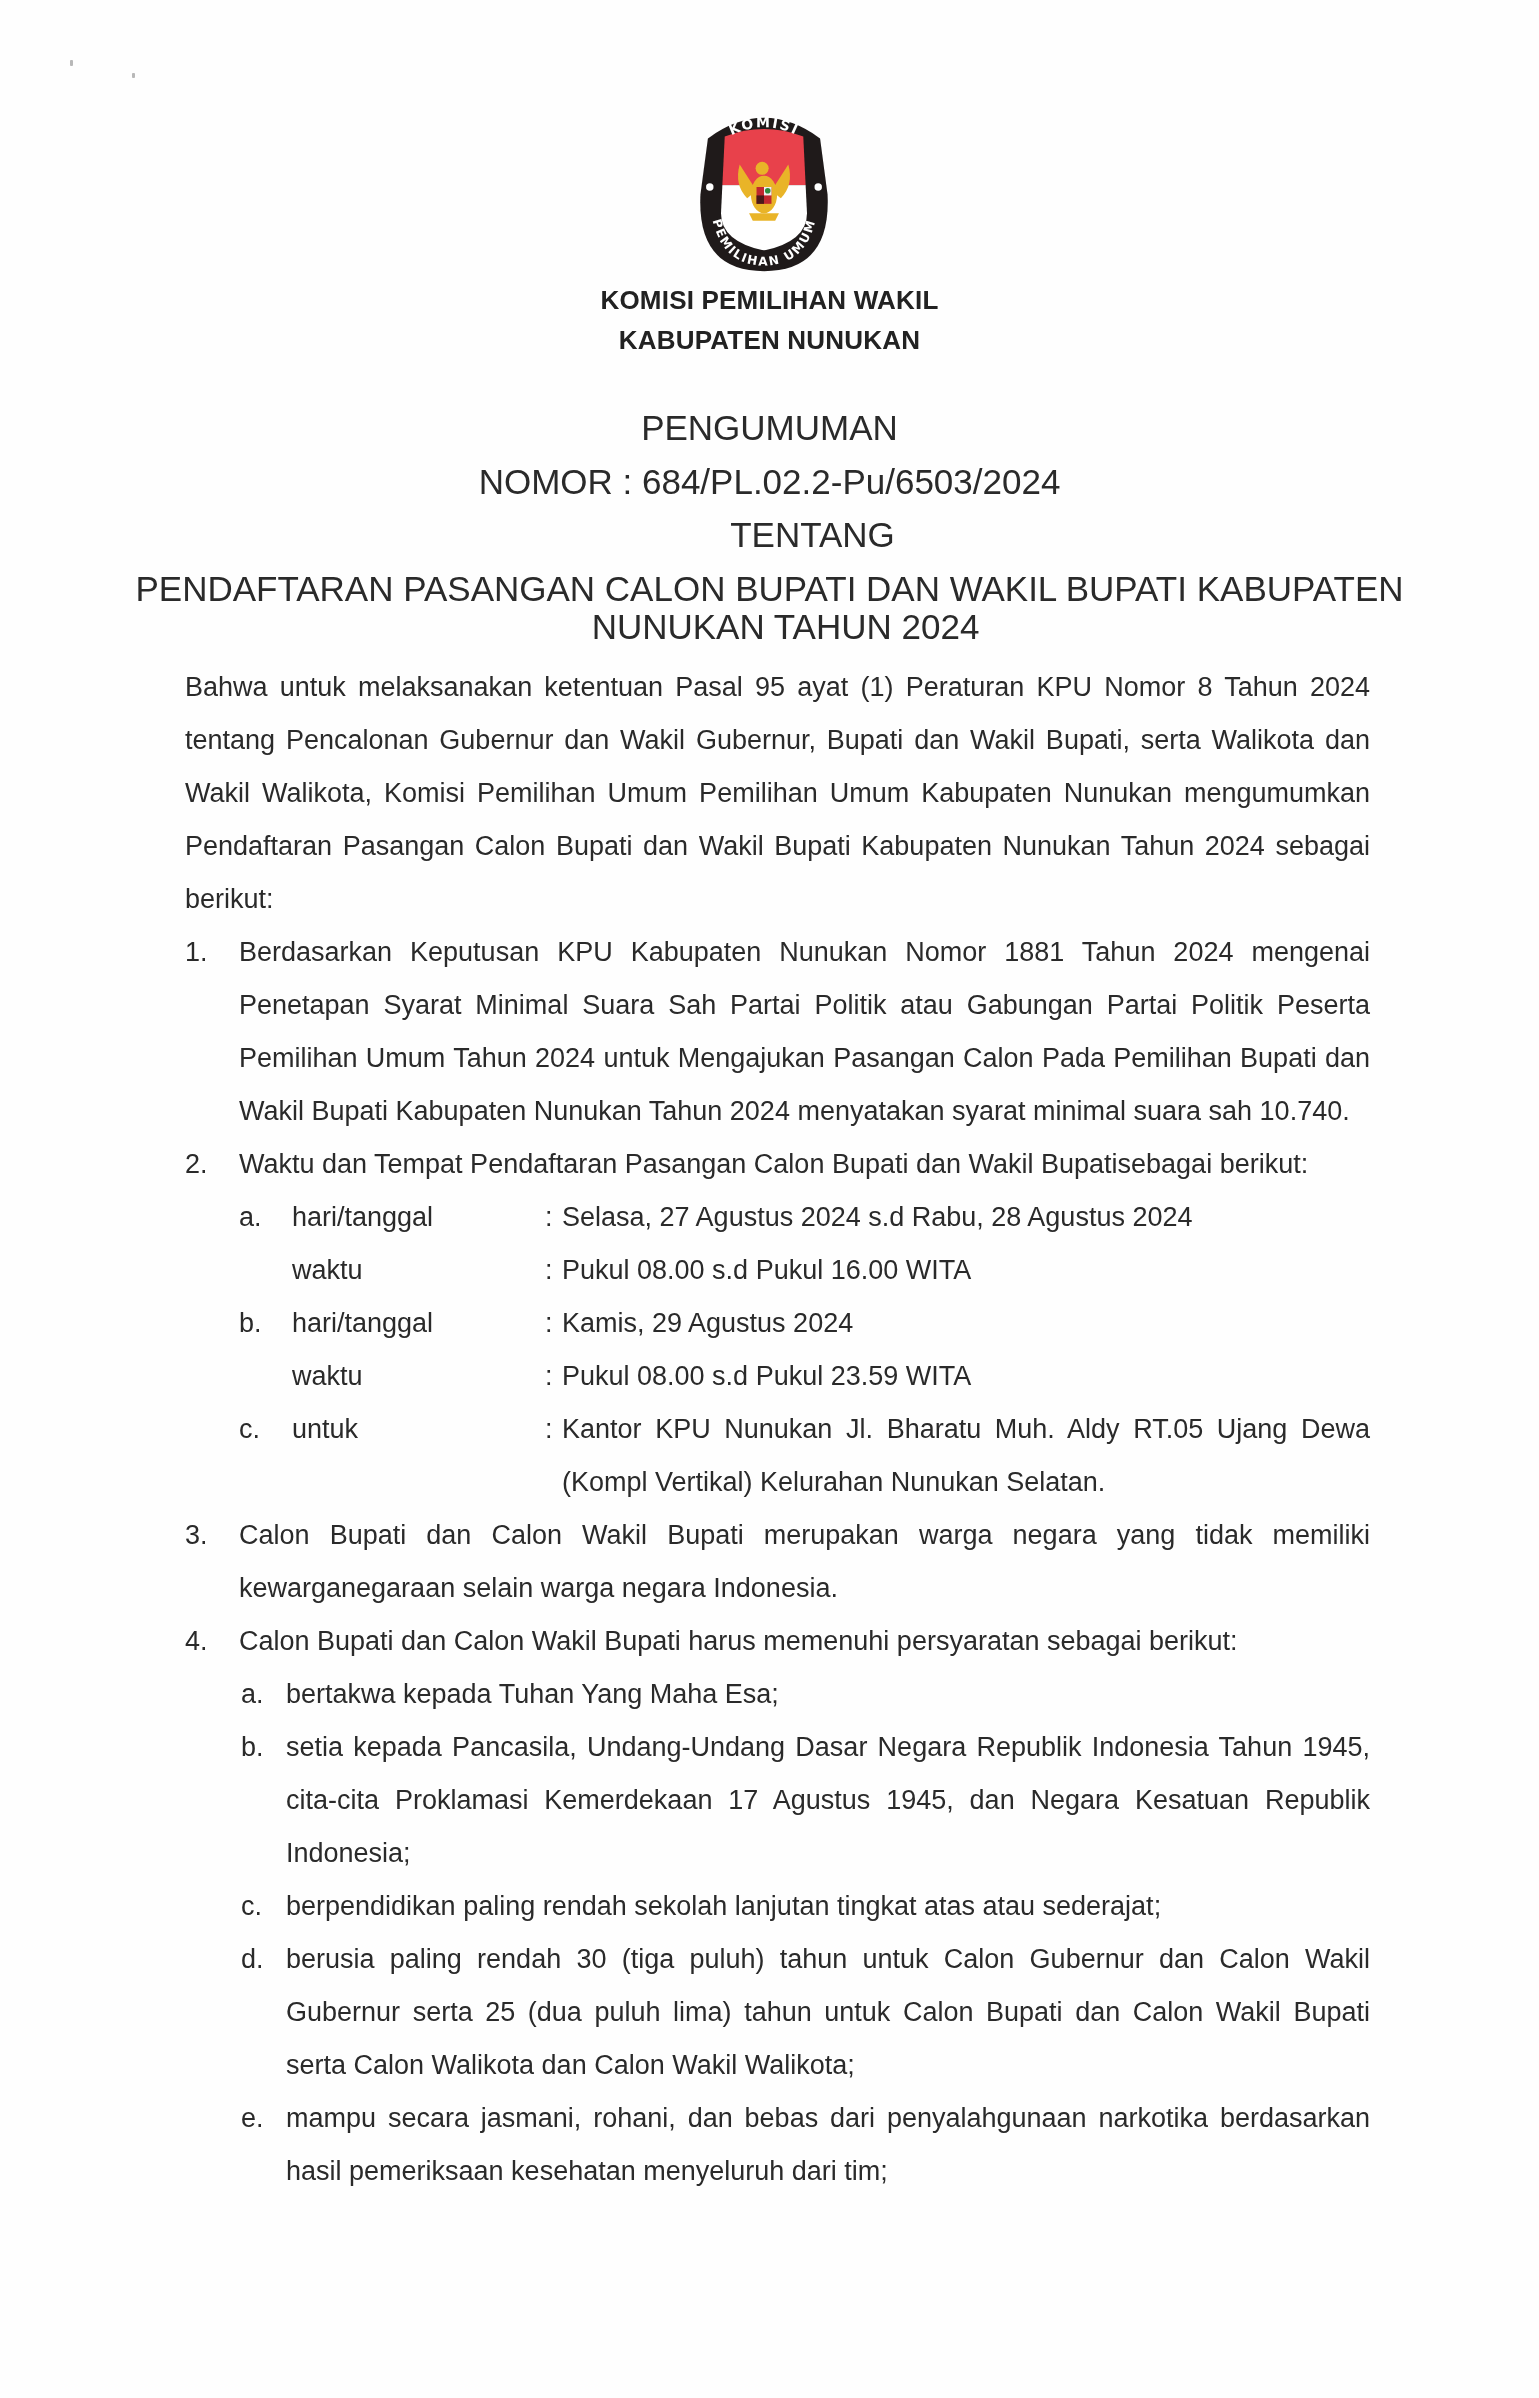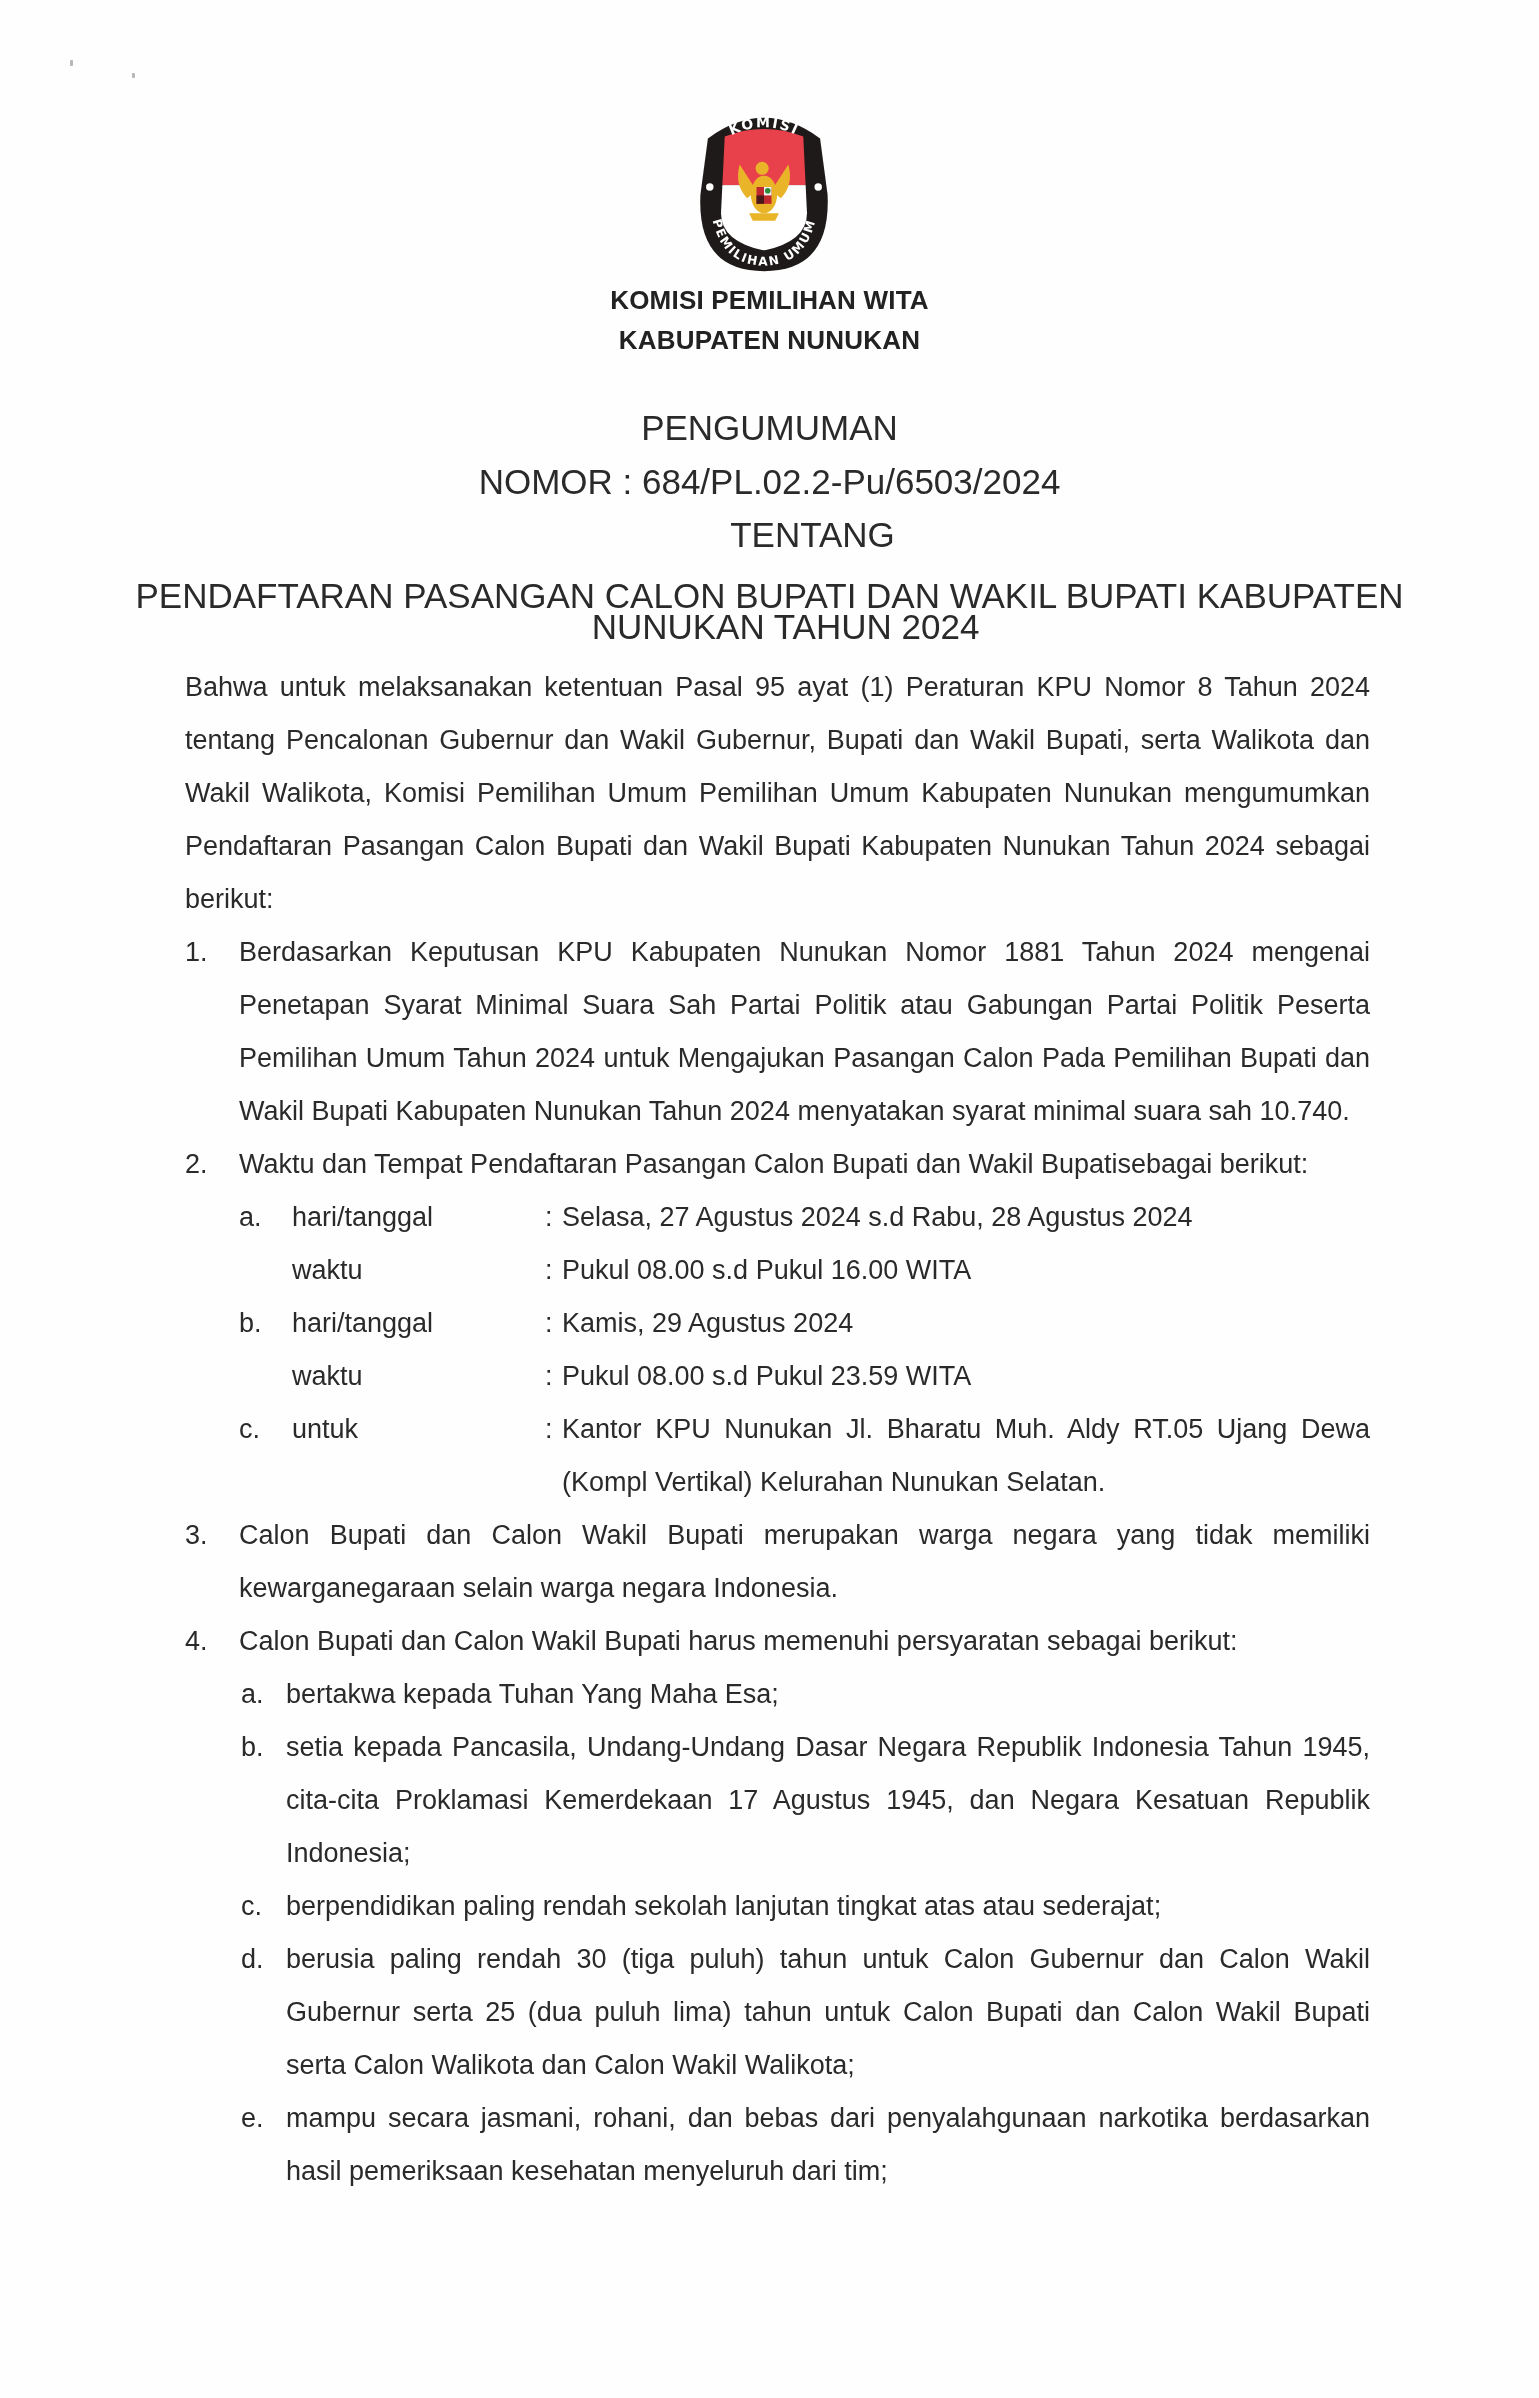--- a/index.html
+++ b/index.html
@@ -18,21 +18,21 @@
 
   
   .inst { position: absolute; left: 0; width: 1539px; text-align: center; font-weight: bold; font-size: 26px; letter-spacing: 0.2px; color: #222; }
   .inst-1 { top: 285px; }
   .inst-2 { top: 325px; }
 
   .hdr { position: absolute; left: 0; width: 1539px; text-align: center; font-size: 35px; color: #2a2a2a; }
   .hdr-title { top: 408px; }
   .hdr-nomor { top: 462px; }
   .hdr-tentang { top: 515px; padding-left: 43px; }
-  .hdr-sub1 { top: 569px; margin-top: 7px; }
+  .hdr-sub1 { top: 569px; }
   .hdr-sub2 { top: 607px; margin-left: 16px; }
 
   
   .body { position: absolute; left: 185px; width: 1185px; top: 661px; font-size: 27px; line-height: 53px; color: #2a2a2a; }
   .just { text-align: justify; text-align-last: left; }
   .para { margin: 0; }
 
   .ol { margin: 0; padding: 0; list-style: none; }
   .li { position: relative; padding-left: 54px; }
   .li > .num { position: absolute; left: 0; top: 0; }
@@ -91,21 +91,21 @@
       <path d="M62 120 L94 120 L90 128 L66 128 Z" fill="#e9b428"></path>
     </g>
     <text font-family="DejaVu Sans, sans-serif" font-weight="bold" font-size="15" fill="#ffffff" letter-spacing="2">
       <textPath href="#arcTop" startOffset="50%" text-anchor="middle">KOMISI</textPath>
     </text>
     <text font-family="DejaVu Sans, sans-serif" font-weight="bold" font-size="13" fill="#ffffff" letter-spacing="2">
       <textPath href="#arcBot" startOffset="50%" text-anchor="middle">PEMILIHAN UMUM</textPath>
     </text>
   </svg>
 
-  <div class="inst inst-1">KOMISI PEMILIHAN WITA</div>
+  <div class="inst inst-1">KOMISI PEMILIHAN WAKIL</div>
   <div class="inst inst-2">KABUPATEN NUNUKAN</div>
 
   <div class="hdr hdr-title">PENGUMUMAN</div>
   <div class="hdr hdr-nomor">NOMOR : 684/PL.02.2-Pu/6503/2024</div>
   <div class="hdr hdr-tentang">TENTANG</div>
   <div class="hdr hdr-sub1">PENDAFTARAN PASANGAN CALON BUPATI DAN WAKIL BUPATI KABUPATEN</div>
   <div class="hdr hdr-sub2">NUNUKAN TAHUN 2024</div>
 
   <div class="body">
     <p class="para just">Bahwa untuk melaksanakan ketentuan Pasal 95 ayat (1) Peraturan KPU Nomor 8 Tahun 2024 tentang Pencalonan Gubernur dan Wakil Gubernur,  Bupati dan Wakil Bupati, serta Walikota dan Wakil Walikota, Komisi Pemilihan Umum Pemilihan Umum Kabupaten Nunukan mengumumkan Pendaftaran Pasangan Calon Bupati dan Wakil Bupati Kabupaten Nunukan Tahun 2024 sebagai berikut:</p>

